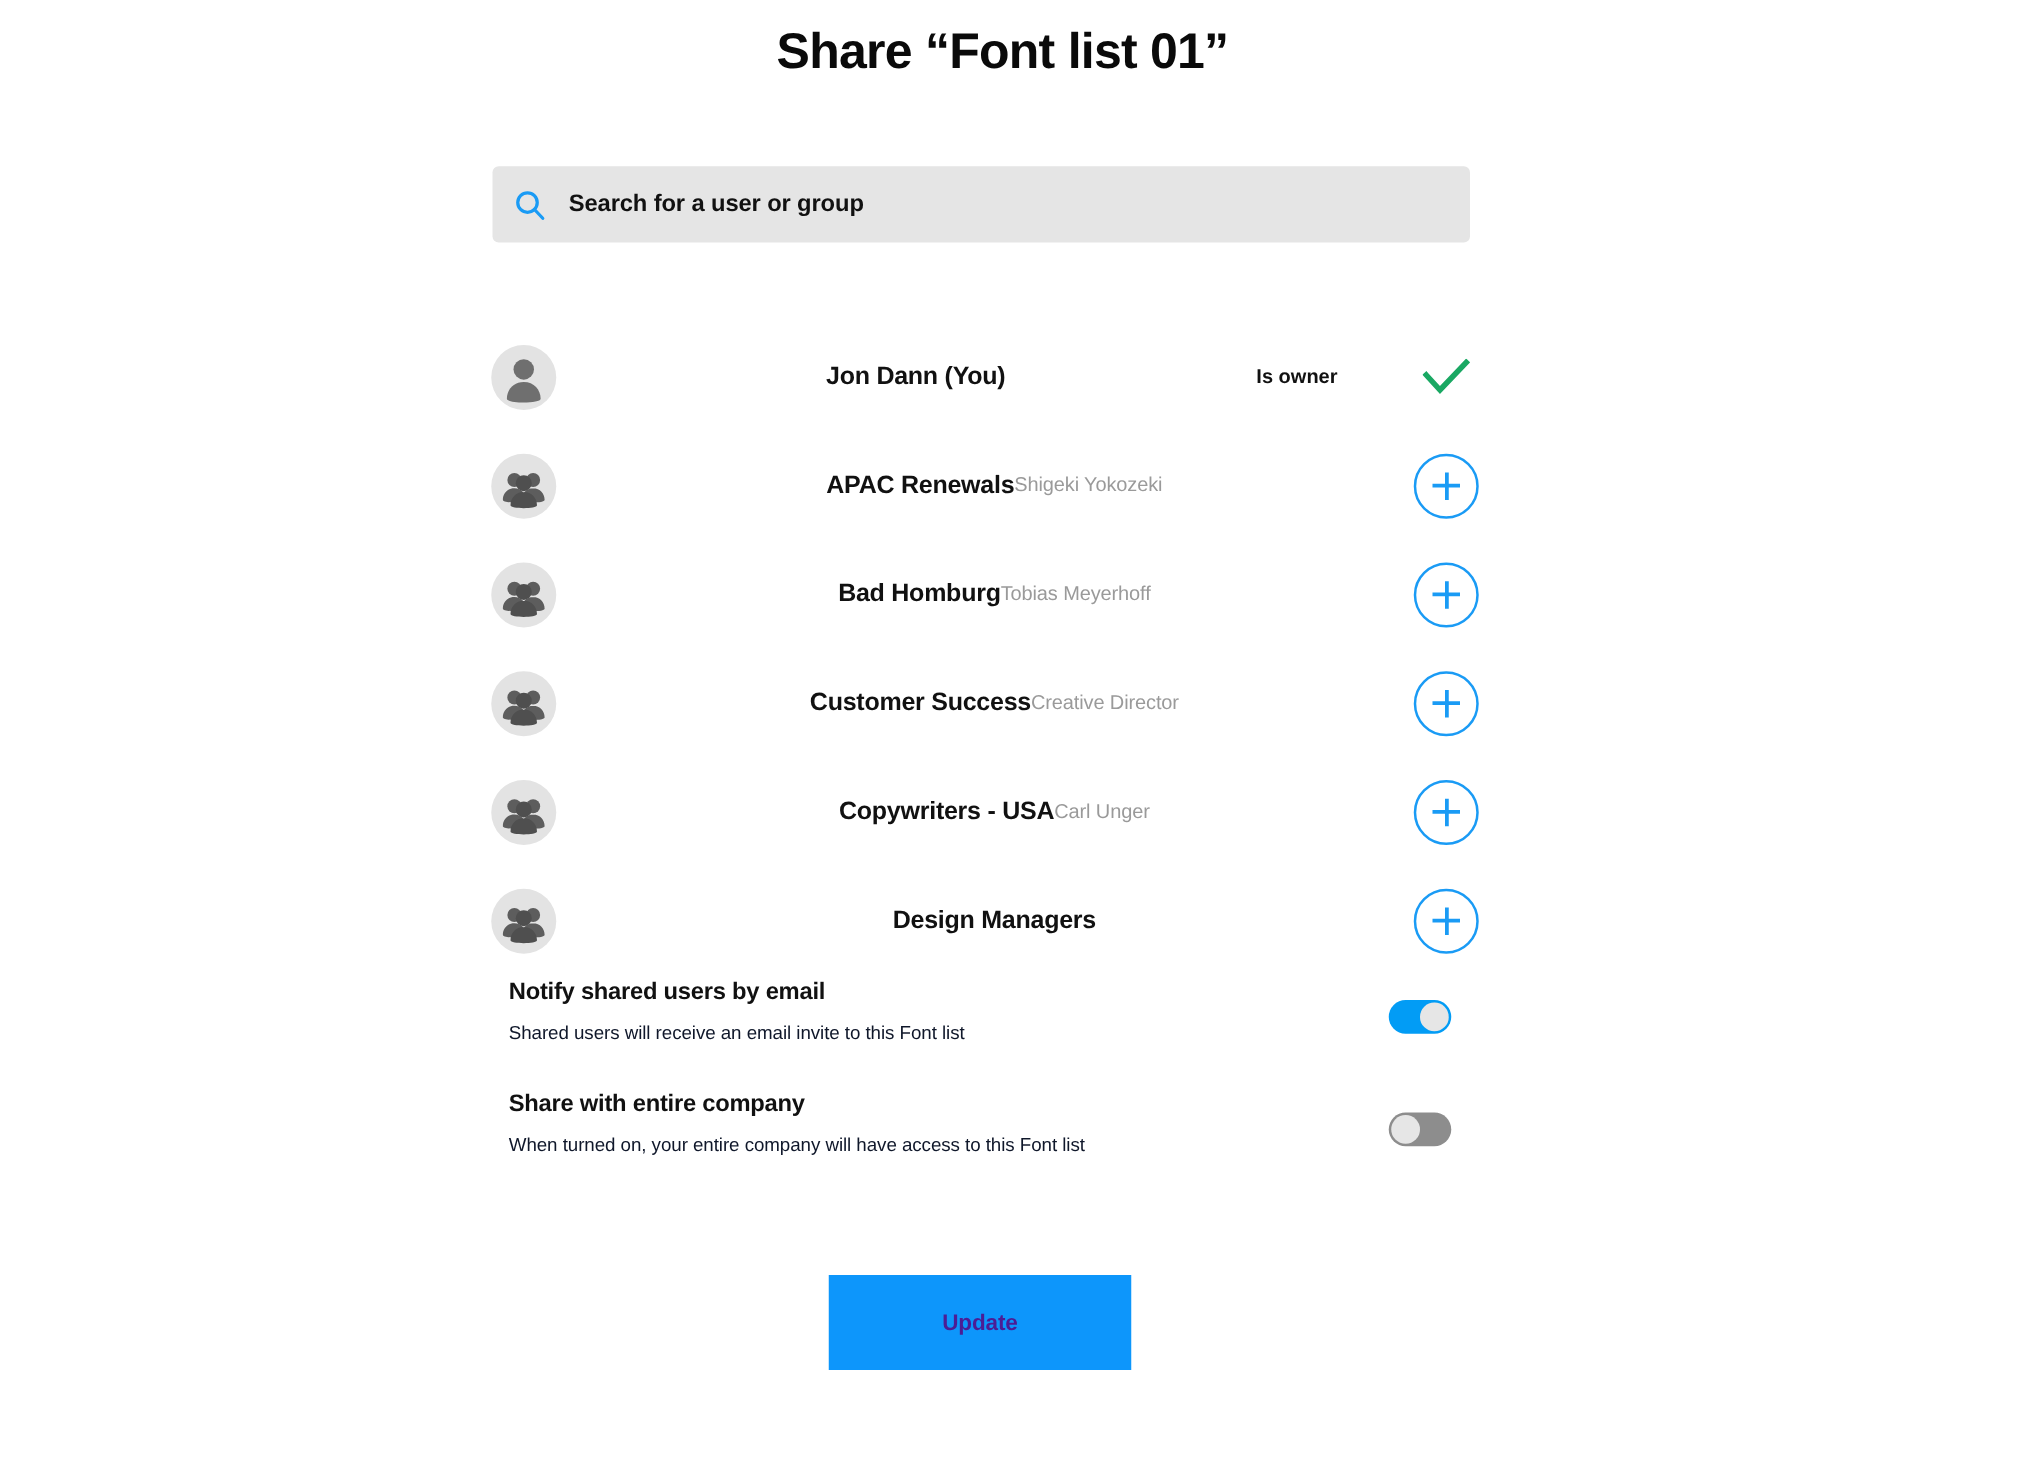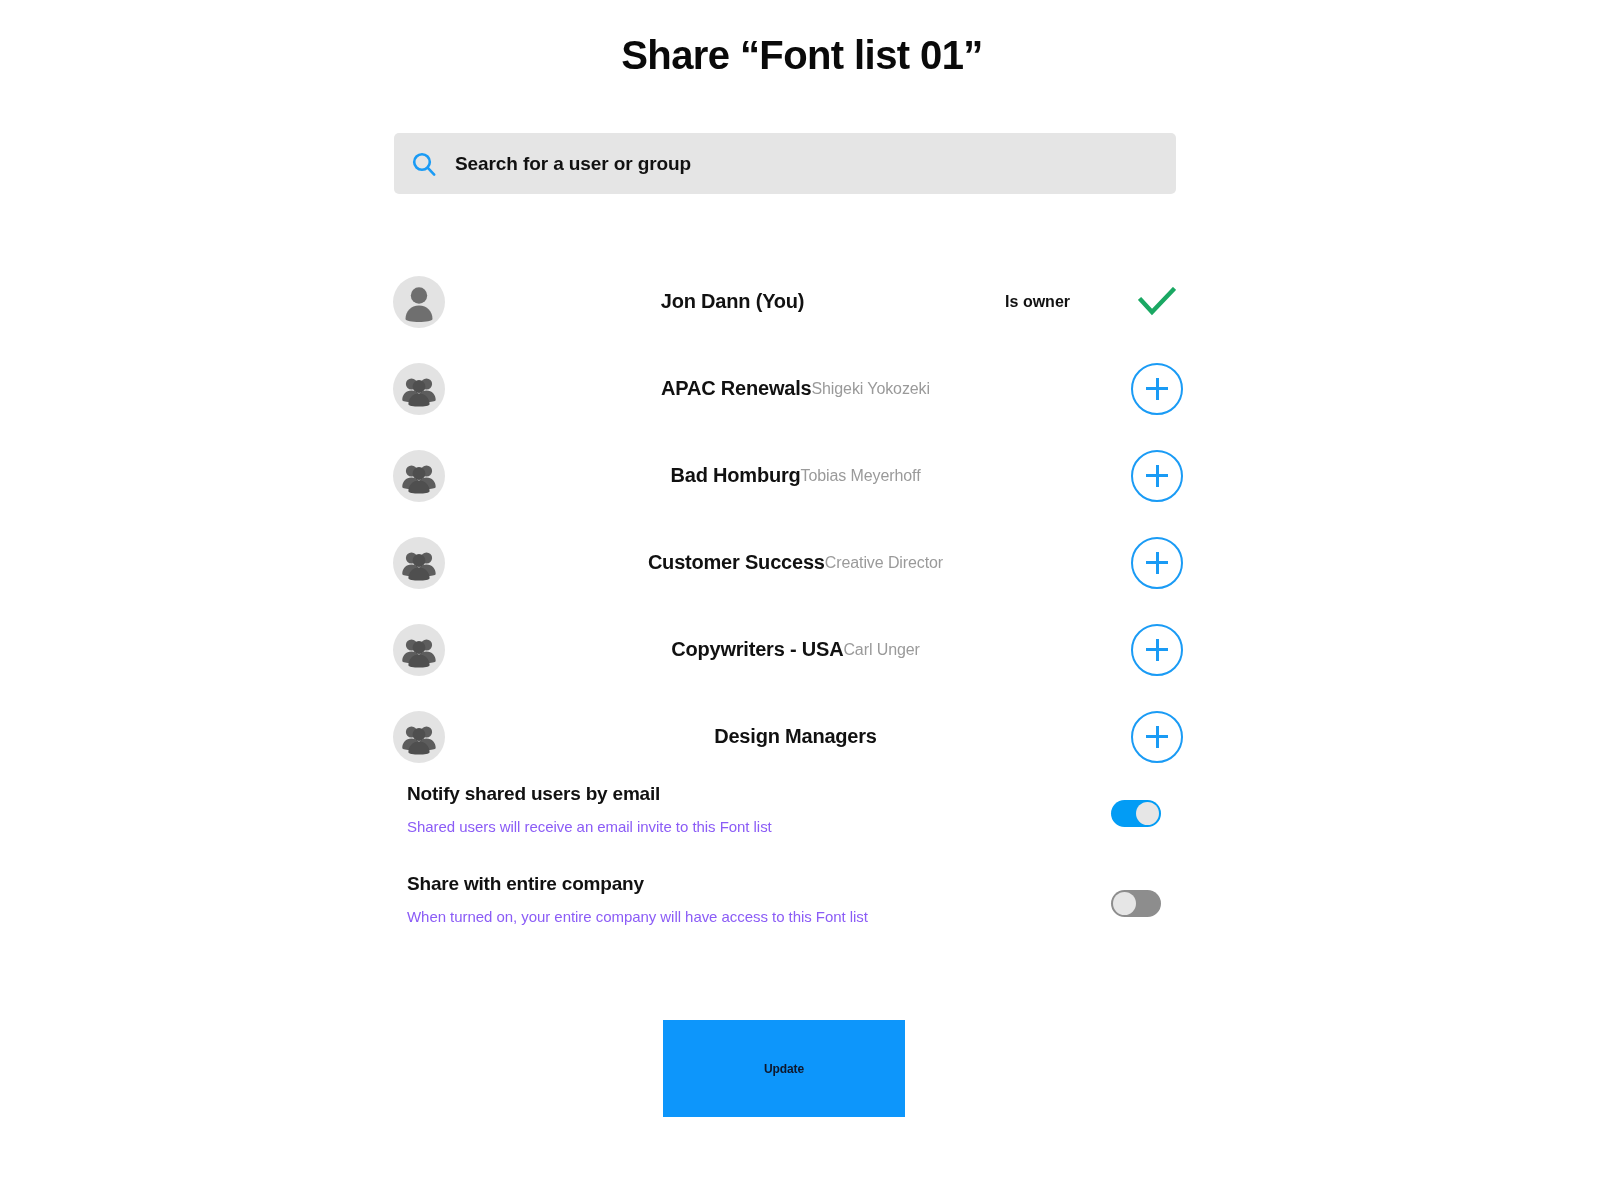--- a/index.html
+++ b/index.html
@@ -12,21 +12,21 @@
   .page {
     position: relative;
     width: 1620px; height: 1180px;
     overflow: hidden;
     background: #ffffff;
   }
 
   
   .title {
     position: absolute;
-    left: 0; top: 30px;
+    left: 0; top: 16px;
     width: 1604px;
     text-align: center;
     font-size: 40px;
     font-weight: 700;
     letter-spacing: -0.6px;
     color: #0a0a0a;
     line-height: 1.25;
   }
 
   
@@ -157,21 +157,21 @@
   .setting-title {
     font-size: 19px;
     font-weight: 700;
     color: #111111;
     letter-spacing: -0.2px;
     line-height: 1.3;
   }
   .setting-desc {
     font-size: 15px;
     font-weight: 500;
-    color: #8b5cf6;
+    color: #0f172a;
     letter-spacing: -0.05px;
     margin-top: 10px;
     line-height: 1.3;
   }
   .toggle {
     flex: 0 0 auto;
     width: 50px; height: 27px;
     border-radius: 14px;
     position: relative;
     cursor: pointer;
@@ -187,26 +187,26 @@
     border-radius: 50%;
     background: #e6e6e6;
   }
   .toggle.on  .knob { right: 2px; }
   .toggle.off .knob { left: 2px; }
 
   
   .update-btn {
     position: absolute;
     left: 663px; top: 1020px;
-    width: 242px; height: 97px;
+    width: 242px; height: 76px;
     background: #0d96fb;
     border: none;
-    color: #0f172a;
+    color: #4c1d95;
     font-family: "Liberation Sans", sans-serif;
-    font-size: 12px;
+    font-size: 18px;
     font-weight: 700;
     letter-spacing: -0.1px;
     cursor: pointer;
     border-radius: 0;
   }
 </style>
 </head>
 <body>
 
 <div class="page">

